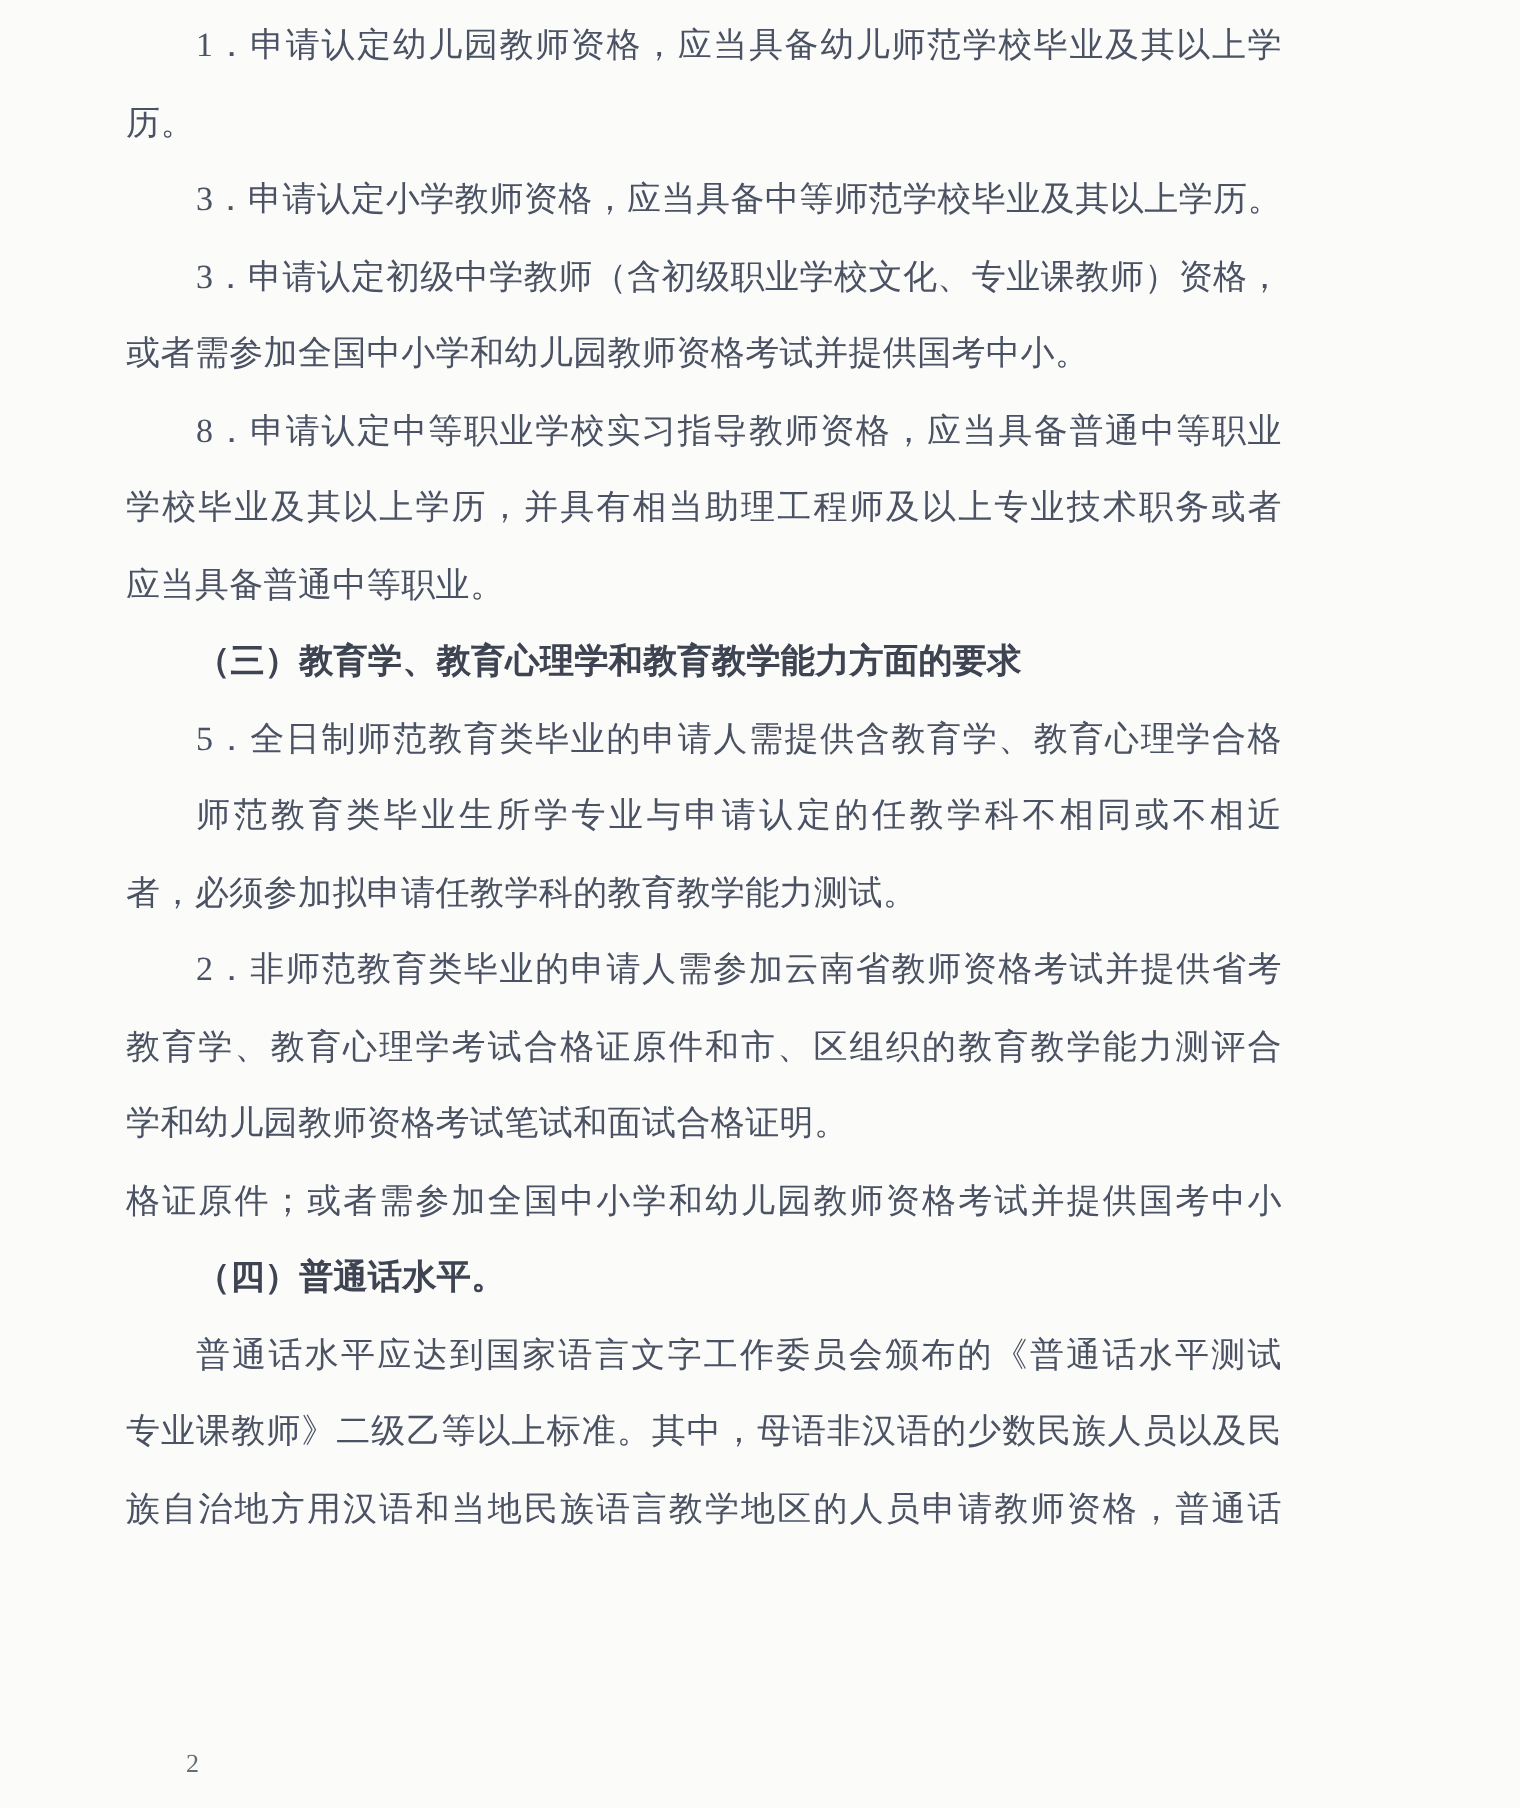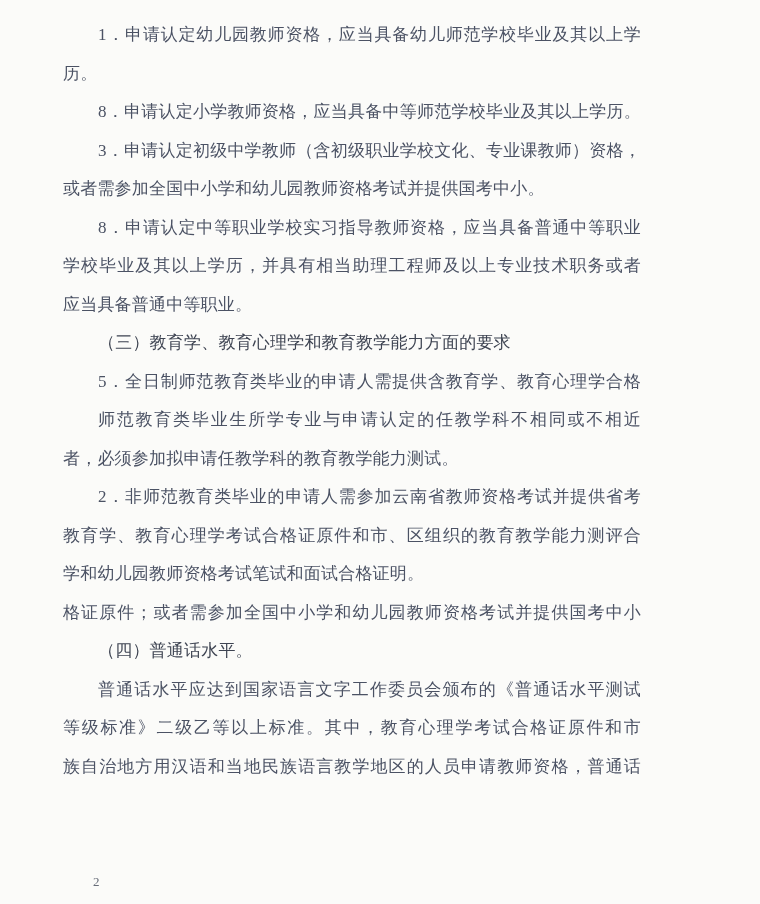--- a/index.html
+++ b/index.html
@@ -17,42 +17,42 @@
     width: 760px;
     height: 904px;
     font-family: "Liberation Serif", "DejaVu Serif", serif;
     color: var(--text-color, #4b5264);
   }
   .content {
     position: absolute;
     left: 63px;
     top: 0;
     width: 578px;
-    padding-top: 16px;
+    padding-top: 4px;
   }
   .paragraph {
     margin: 0;
   }
   .line {
     height: 38.5px;
     line-height: 38.5px;
     font-size: 17px;
     letter-spacing: 0.2px;
     white-space: nowrap;
   }
   .line.fill {
     white-space: normal;
     text-align: justify;
     text-align-last: justify;
   }
   .line.indent {
     text-indent: 35px;
   }
   .heading .line {
-    font-weight: normal;
+    font-weight: bold;
     color: var(--heading-color, #3e4452);
   }
   .page-number {
     position: absolute;
     left: 93px;
     top: 872px;
     font-size: 13px;
     line-height: 20px;
     color: #666c78;
     font-family: "Liberation Serif", "DejaVu Serif", serif;
@@ -61,21 +61,21 @@
 </head>
 <body>
 
 <div class="page">
   <div class="content">
       <div class="paragraph">
         <div class="line indent fill">1．申请认定幼儿园教师资格，应当具备幼儿师范学校毕业及其以上学</div>
         <div class="line">历。</div>
       </div>
       <div class="paragraph">
-        <div class="line indent fill">8．申请认定小学教师资格，应当具备中等师范学校毕业及其以上学历。</div>
+        <div class="line indent fill">3．申请认定小学教师资格，应当具备中等师范学校毕业及其以上学历。</div>
       </div>
       <div class="paragraph">
         <div class="line indent fill">3．申请认定初级中学教师（含初级职业学校文化、专业课教师）资格，</div>
         <div class="line">或者需参加全国中小学和幼儿园教师资格考试并提供国考中小。</div>
       </div>
       <div class="paragraph">
         <div class="line indent fill">8．申请认定中等职业学校实习指导教师资格，应当具备普通中等职业</div>
         <div class="line fill">学校毕业及其以上学历，并具有相当助理工程师及以上专业技术职务或者</div>
         <div class="line">应当具备普通中等职业。</div>
       </div>
@@ -93,18 +93,18 @@
         <div class="line indent fill">2．非师范教育类毕业的申请人需参加云南省教师资格考试并提供省考</div>
         <div class="line fill">教育学、教育心理学考试合格证原件和市、区组织的教育教学能力测评合</div>
         <div class="line">学和幼儿园教师资格考试笔试和面试合格证明。</div>
         <div class="line fill">格证原件；或者需参加全国中小学和幼儿园教师资格考试并提供国考中小</div>
       </div>
       <div class="paragraph heading">
         <div class="line indent">（四）普通话水平。</div>
       </div>
       <div class="paragraph">
         <div class="line indent fill">普通话水平应达到国家语言文字工作委员会颁布的《普通话水平测试</div>
-        <div class="line fill">等级标准》二级乙等以上标准。其中，教育心理学考试合格证原件和市</div>
+        <div class="line fill">专业课教师》二级乙等以上标准。其中，母语非汉语的少数民族人员以及民</div>
         <div class="line fill">族自治地方用汉语和当地民族语言教学地区的人员申请教师资格，普通话</div>
       </div>
     </div>
   <div class="page-number">2</div>
 </div>
 
 </body></html>

